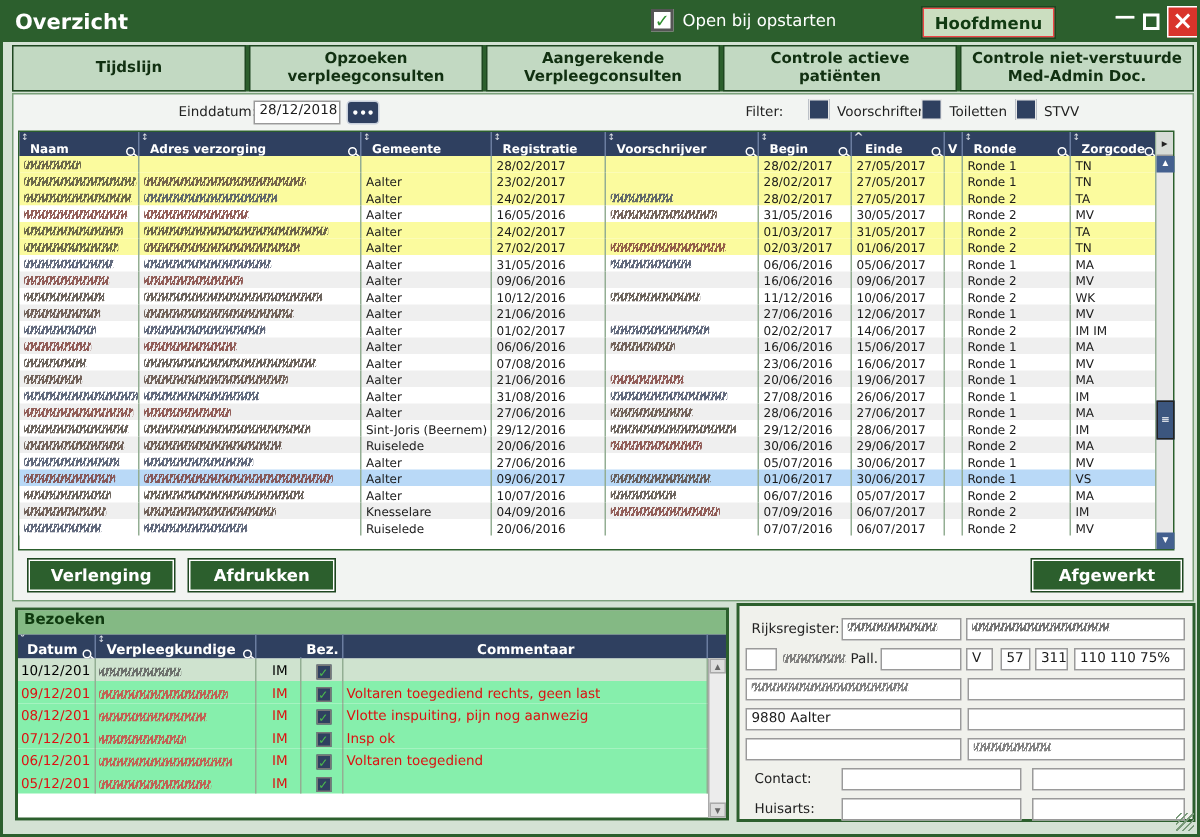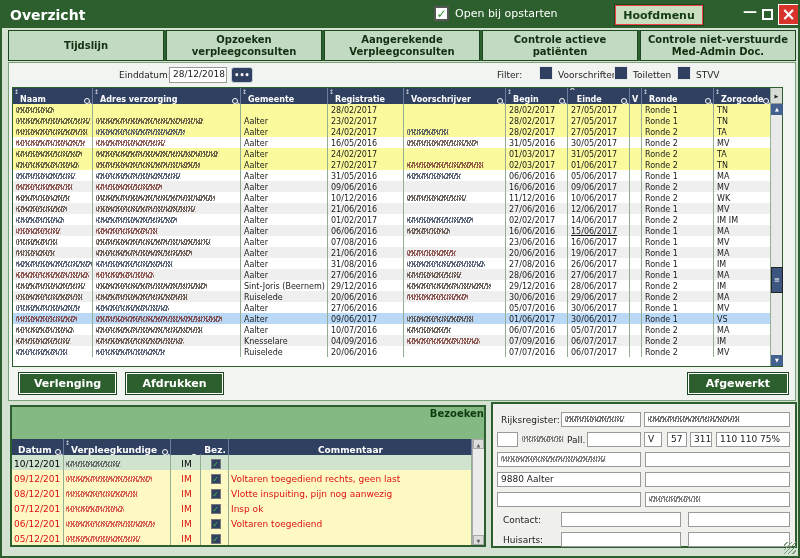--- a/index.html
+++ b/index.html
@@ -70,23 +70,23 @@
   .vs-thumb{width:12px; height:26px; background:#3c567f; border:1px solid #222; color:#fff; font-size:7px;
             text-align:center; line-height:24px; margin-top:152px; cursor:grab;}
   
   .gbtn{position:absolute; height:21px; background:var(--green-dark); color:#fff; font-size:11px; font-weight:bold;
         border:1px solid #fff; outline:1px solid var(--green-darker); cursor:pointer;}
   .btn-verlenging{left:10px; top:310px; width:97px;}
   .btn-afdrukken{left:117px; top:310px; width:97px;}
   .btn-afgewerkt{left:679px; top:310px; width:100px;}
   
   .bezpanel{position:absolute; left:8px; top:403px; width:476px; height:142px; border:2px solid var(--green-dark); background:#fff;}
-  .beztitle{height:32px; background:var(--bez-title); color:#0F3A0F; font-size:10px; font-weight:bold; padding:1px 0 0 22px;text-align:right;}
+  .beztitle{height:16px; background:var(--bez-title); color:#0F3A0F; font-size:10px; font-weight:bold; padding:1px 0 0 4px;}
   .bezheader{display:flex; height:16px; background:var(--navy-header); color:#fff;}
-  .bezrow{display:flex; height:15px; background:#fef9c3; cursor:pointer;}
+  .bezrow{display:flex; height:15px; background:#86efac; cursor:pointer;}
   .bezrow.selected{background:var(--bez-row-sel);}
   .bezcell{font-size:9px; border-right:1px solid #93AE93; padding:2px 0 0 2px; overflow:hidden; white-space:nowrap; display:flex; align-items:center;}
   .bezrow .red{color:var(--visit-text-red);}
   .bezcb{width:10px; height:10px; background:var(--navy-header); border:1px solid #777; margin:0 auto;
          color:#4CBB4C; font-size:8px; font-weight:bold; line-height:9px; text-align:center; cursor:pointer;}
   .bezscroll{position:absolute; right:0; top:32px; bottom:0; width:12px; background:#ECECEC; border-left:1px solid #aaa;}
   .bezscroll .sb{position:absolute; right:0; width:11px; height:10px; background:#DDD; border:1px solid #aaa; color:#666; font-size:5px; text-align:center; line-height:10px;}
   .open-btn{position:absolute; left:357px; top:529px; width:86px; height:22px; background:var(--green-dark); color:#fff;
             font-size:11px; font-weight:bold; border:1px solid #fff; outline:1px solid var(--green-darker); cursor:pointer; z-index:5;}
   
@@ -381,21 +381,21 @@
             </div>
             <div class="tcell" style="width: 148px;">
               <span class="scr" style="width: 62px; color: rgb(123, 58, 52);"></span>
             </div>
             <div class="tcell" style="width: 87px;">Aalter</div>
             <div class="tcell" style="width: 76px;">06/06/2016</div>
             <div class="tcell" style="width: 102px;">
               <span class="scr" style="width: 43px; color: rgb(85, 66, 56);"></span>
             </div>
             <div class="tcell" style="width: 62px;">16/06/2016</div>
-            <div class="tcell" style="width: 62px; text-decoration: underline;">15/06/2017</div>
+            <div class="tcell" style="width: 62px;">15/06/2017</div>
             <div class="tcell" style="width: 12px;"></div>
             <div class="tcell" style="width: 72px;">Ronde 1</div>
             <div class="tcell" style="width: 57px;">MA</div>
           </div>
           <div class="trow white">
             <div class="tcell" style="width: 80px;">
               <span class="scr" style="width: 42px; color: rgb(74, 64, 56);"></span>
             </div>
             <div class="tcell" style="width: 148px;">
               <span class="scr" style="width: 115px; color: rgb(74, 64, 56);"></span>

